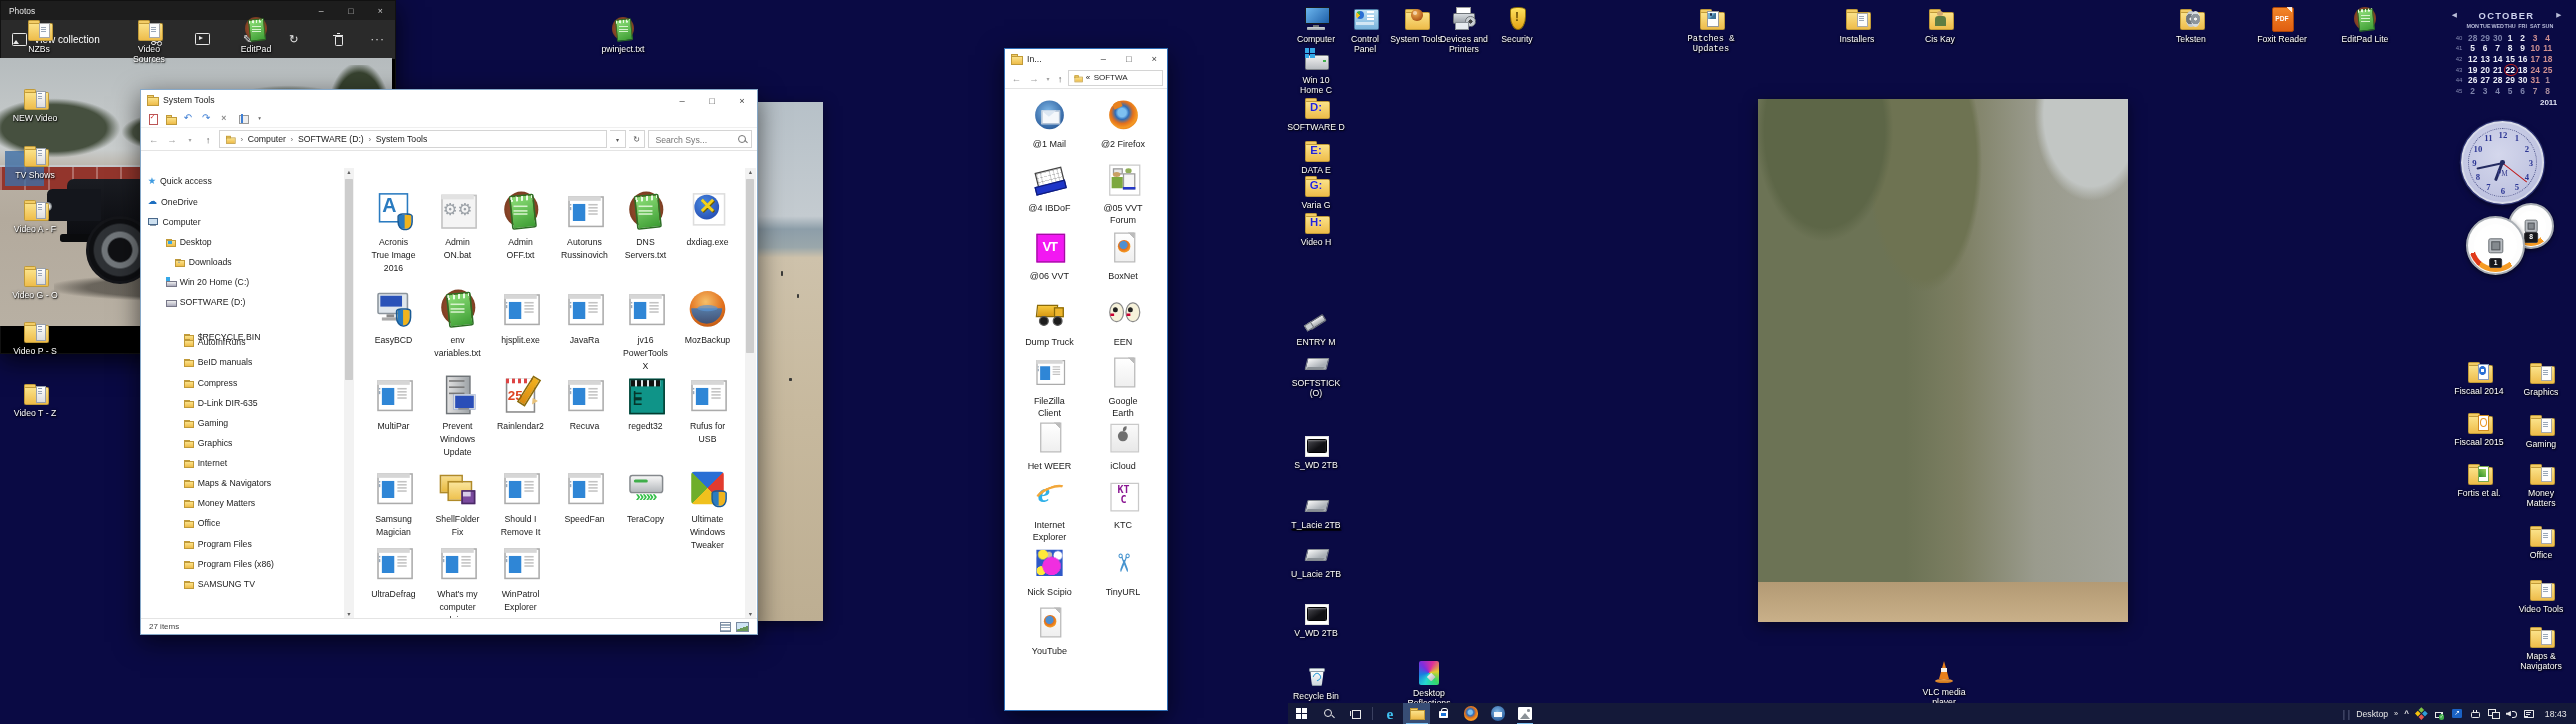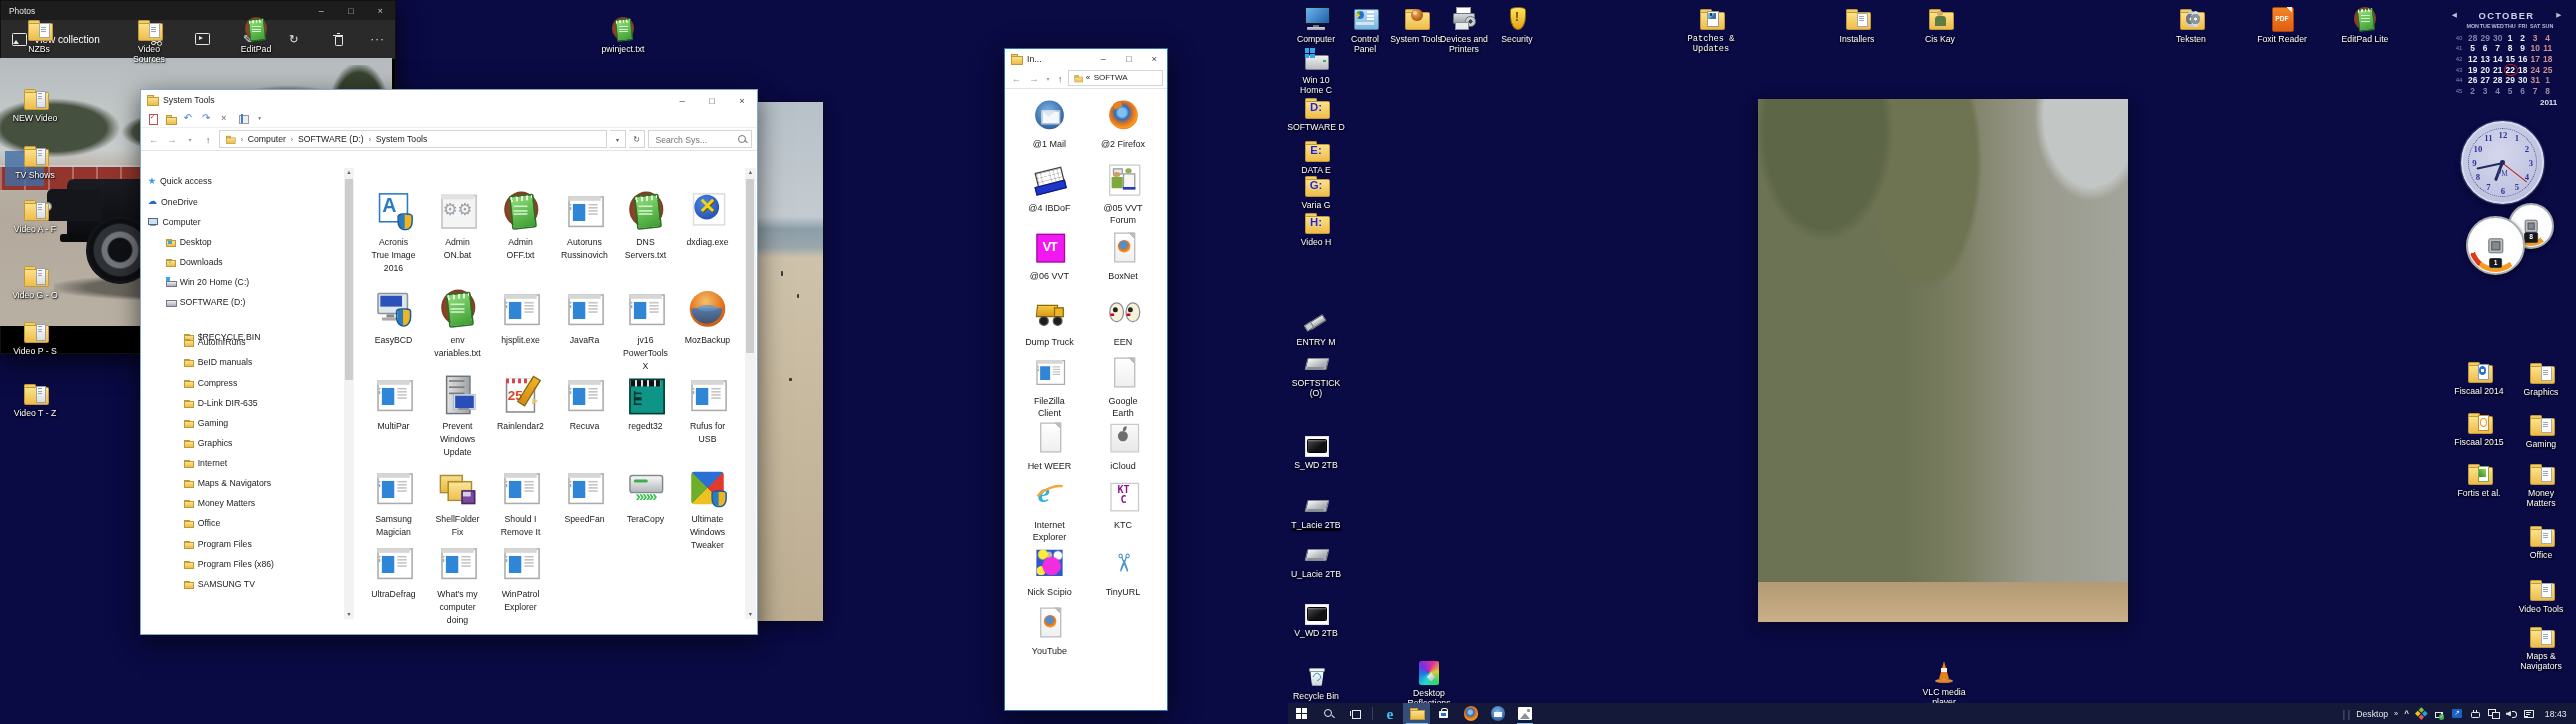--- a/index.html
+++ b/index.html
@@ -216,21 +216,21 @@
           <span>Computer</span>
         </div>
         <div class="nav-item" style="top: 66px; left: 24px;">
           <span class="nvic">
             <span class="ov" style="left:0.7px;top:2px;width:4px;height:2px;background:#f3cd66;border:0.7px solid #c09a39"></span>
             <span class="ov" style="left:0.7px;top:3.4px;width:8.7px;height:5.4px;background:linear-gradient(#fbe289,#eebc4a);border:0.7px solid #c09a39"></span>
             <span class="ov" style="left:2.7px;top:4.7px;width:4.7px;height:2.7px;background:#35a8e8"></span>
           </span>
           <span>Desktop</span>
         </div>
-        <div class="nav-item" style="top: 86px; left: 24px;">
+        <div class="nav-item" style="top: 86px; left: 33px;">
           <span class="nvic">
             <span class="ov" style="left:0.7px;top:2px;width:4px;height:2px;background:#f3cd66;border:0.7px solid #c09a39"></span>
             <span class="ov" style="left:0.7px;top:3.4px;width:8.7px;height:5.4px;background:linear-gradient(#fbe289,#eebc4a);border:0.7px solid #c09a39"></span>
             <span class="ov" style="left:3.4px;top:1.3px;color:#2a6fd4;font-size:6px;font-weight:700">↓</span>
           </span>
           <span>Downloads</span>
         </div>
         <div class="nav-item" style="top: 106px; left: 24px;">
           <span class="nvic">
             <span class="ov" style="left:0.7px;top:4px;width:9.4px;height:4.7px;background:linear-gradient(#eee,#aab);border:0.7px solid #778"></span>
@@ -395,20 +395,27 @@
 computer
 doing</div></div>
         <div class="grid-item" style="left: 135px; top: 374px;"><span class="gic"><span class="ic"><span class="ov" style="left:2.7px;top:4px;width:21.5px;height:18px;background:#fff;border:0.7px solid #ababab"></span><span class="ov" style="left:2.7px;top:4px;width:21.5px;height:2.7px;background:#d6d6d6"></span><span class="ov" style="left:6px;top:8.7px;width:8px;height:11.4px;background:#2f86d6"></span><span class="ov" style="left:16px;top:9.4px;width:6px;height:0.7px;background:#c3c3c3"></span><span class="ov" style="left:16px;top:11.4px;width:6px;height:0.7px;background:#c3c3c3"></span><span class="ov" style="left:16px;top:13.4px;width:6px;height:0.7px;background:#c3c3c3"></span><span class="ov" style="left:16px;top:15.4px;width:6px;height:0.7px;background:#c3c3c3"></span><span class="ov" style="left:4px;top:8.7px;width:1.3px;height:1.3px;background:#9aaabb"></span><span class="ov" style="left:4px;top:11.4px;width:1.3px;height:1.3px;background:#9aaabb"></span></span></span><div class="glabel">WinPatrol
 Explorer</div></div>
       </div>
     <div class="sb" style="right:1.3px;top:78px;bottom:14.8px;width:10.7px">
       <span class="arr" style="top:0">▲</span>
         <span class="thumb" style="top:10.7px;height:174px"></span>
         <span class="arr" style="bottom:0">▼</span>
     </div>
+    <div class="e-status">
+      <span>27 items</span>
+      <span class="viewtggl">
+        <span style="display:inline-block;width:9.4px;height:8px;border:0.7px solid #7a8aa0;background:repeating-linear-gradient(#fff 0 1.3px,#9ab 1.3px 2.7px)"></span>
+        <span style="display:inline-block;width:10.7px;height:8px;border:0.7px solid #7a8aa0;background:linear-gradient(160deg,#cfe4f4 55%,#6a9a5a 56%)"></span>
+      </span>
+    </div>
   </div>
 
   <div class="win" id="smallwin">
     <div class="wtitle">
       <span class="mini-folder">
           <b></b>
           <i></i>
         </span>
       <span>In...</span>
       <div class="wcontrols">

